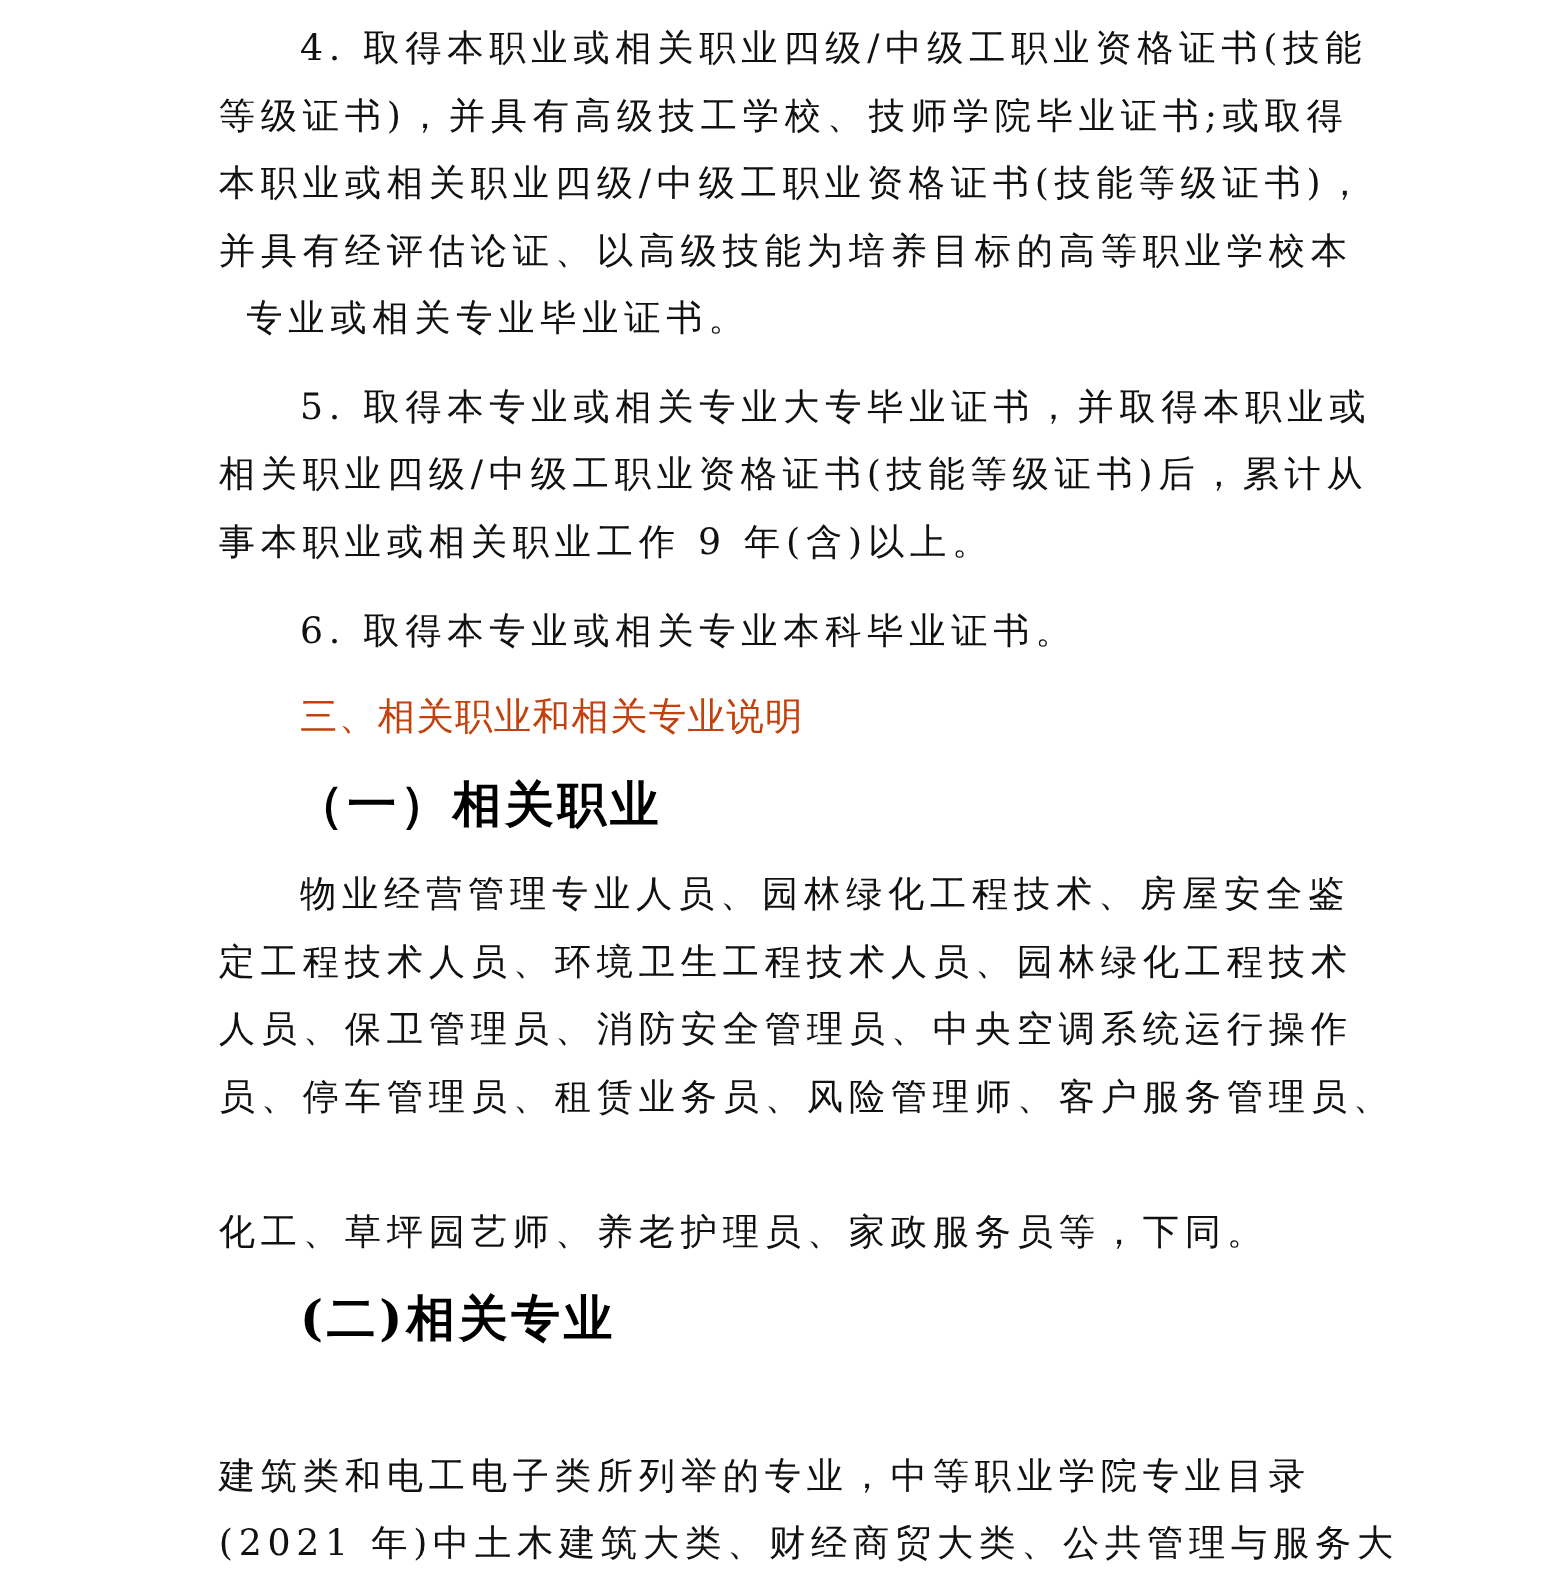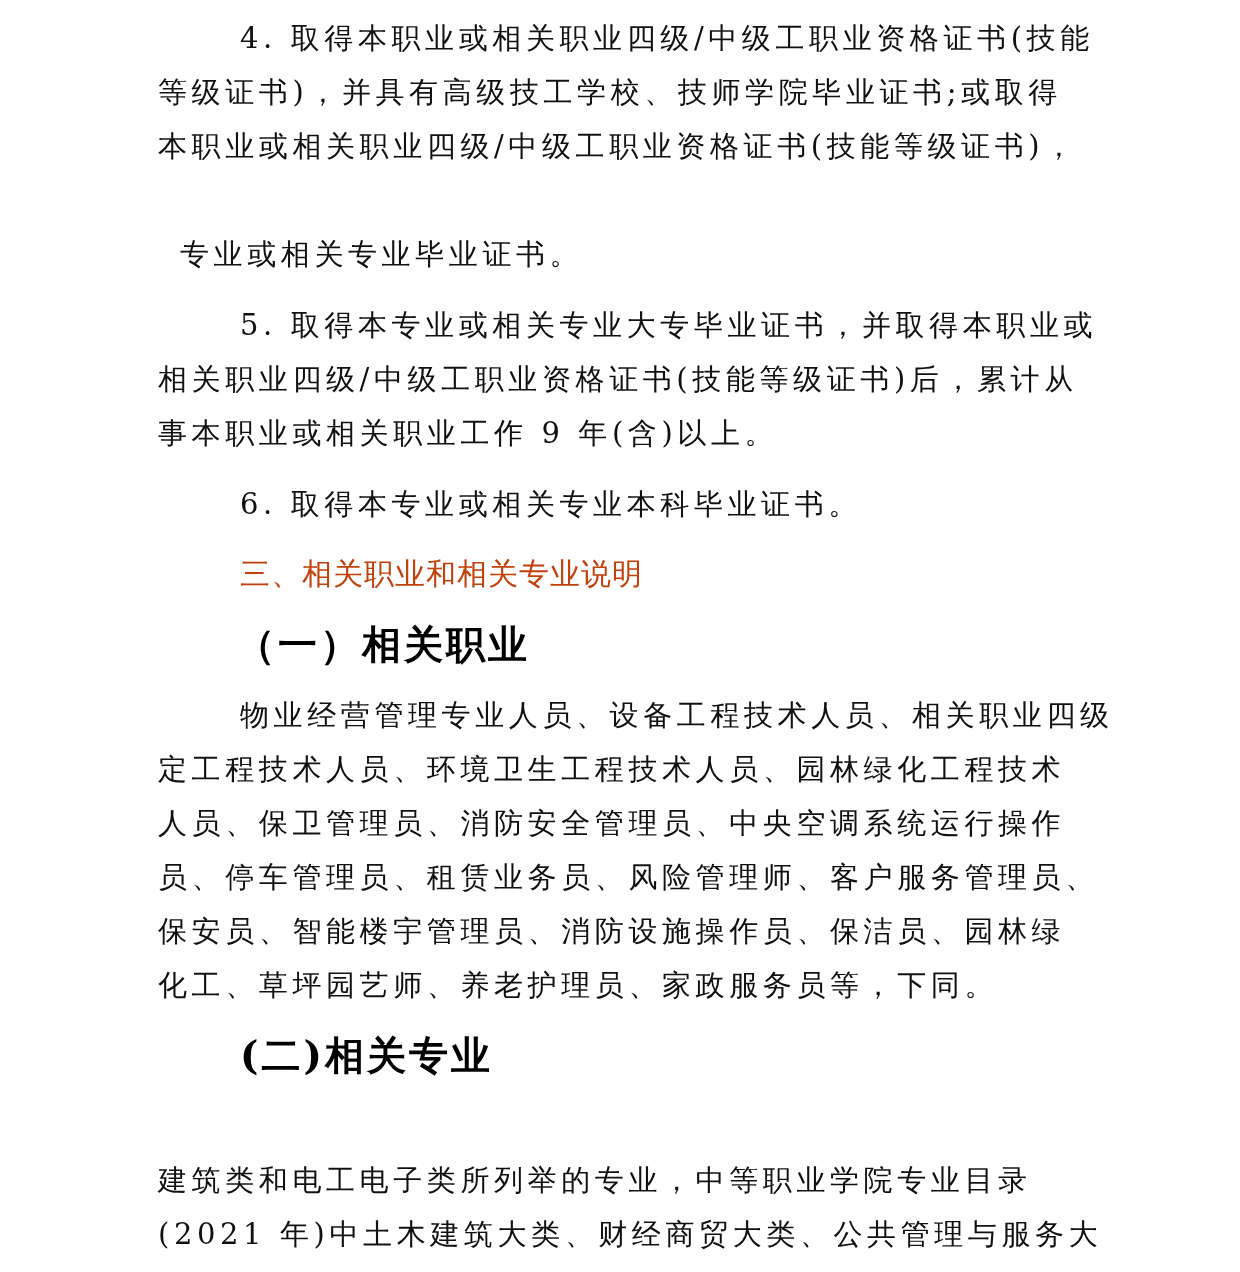--- a/index.html
+++ b/index.html
@@ -1,20 +1,20 @@
 <!DOCTYPE html>
 <html><head>
   <meta charset="utf-8">
   <style>
     html, body { margin: 0; padding: 0; background: #ffffff; }
     body { width: 1240px; height: 1272px; position: relative; overflow: hidden; }
     .page { position: absolute; left: 0; top: 0; width: 1240px; height: 1272px; }
     .line {
       position: absolute;
-      left: 158px;
+      left: 175px;
       white-space: nowrap;
       font-family: "DejaVu Serif", "Liberation Serif", serif;
       font-size: 29px;
       letter-spacing: 4.6px;
       color: #111111;
       line-height: 40px;
       height: 40px;
     }
     .indent { left: 240px; }
     .h1 {
@@ -33,35 +33,35 @@
     }
   </style>
 </head>
 <body>
 
 <div class="page">
 
   <div class="line indent" style="top:18px;">4. 取得本职业或相关职业四级/中级工职业资格证书(技能</div>
   <div class="line" style="top:72px;">等级证书)，并具有高级技工学校、技师学院毕业证书;或取得</div>
   <div class="line" style="top:126px;">本职业或相关职业四级/中级工职业资格证书(技能等级证书)，</div>
+  <div class="line" style="top:180px;">并具有经评估论证、以高级技能为培养目标的高等职业学校本</div>
   <div class="line" style="top:234px;margin-left:22px;">专业或相关专业毕业证书。</div>
 
   <div class="line indent" style="top:305px;">5. 取得本专业或相关专业大专毕业证书，并取得本职业或</div>
   <div class="line" style="top:359px;">相关职业四级/中级工职业资格证书(技能等级证书)后，累计从</div>
   <div class="line" style="top:413px;">事本职业或相关职业工作 9 年(含)以上。</div>
 
   <div class="line indent" style="top:484px;">6. 取得本专业或相关专业本科毕业证书。</div>
 
   <div class="line indent h1" style="top:554px;">三、相关职业和相关专业说明</div>
 
   <div class="line indent h2" style="top:624px;left:236px;">（一）相关职业</div>
-  <div class="line indent" style="top:695px;">物业经营管理专业人员、设备工程技术人员、相关职业四级</div>
+  <div class="line indent" style="top:695px;">物业经营管理专业人员、园林绿化工程技术、房屋安全鉴</div>
   <div class="line" style="top:749px;">定工程技术人员、环境卫生工程技术人员、园林绿化工程技术</div>
   <div class="line" style="top:803px;">人员、保卫管理员、消防安全管理员、中央空调系统运行操作</div>
   <div class="line" style="top:857px;">员、停车管理员、租赁业务员、风险管理师、客户服务管理员、</div>
-  <div class="line" style="top:911px;">保安员、智能楼宇管理员、消防设施操作员、保洁员、园林绿</div>
   <div class="line" style="top:965px;">化工、草坪园艺师、养老护理员、家政服务员等，下同。</div>
 
   <div class="line indent h2" style="top:1035px;">(二)相关专业</div>
   <div class="line" style="top:1160px;">建筑类和电工电子类所列举的专业，中等职业学院专业目录</div>
   <div class="line" style="top:1214px;">(2021 年)中土木建筑大类、财经商贸大类、公共管理与服务大</div>
 
 </div>
 
 </body></html>

